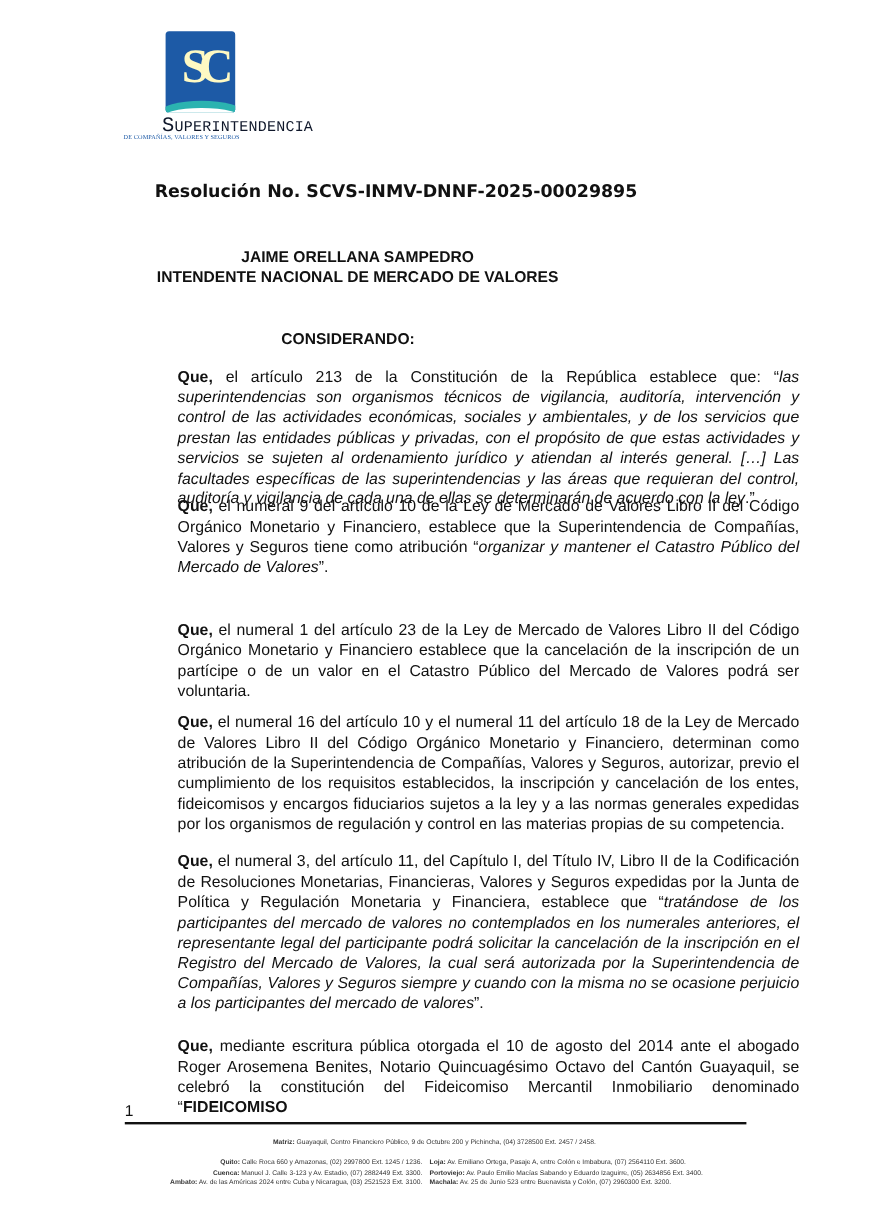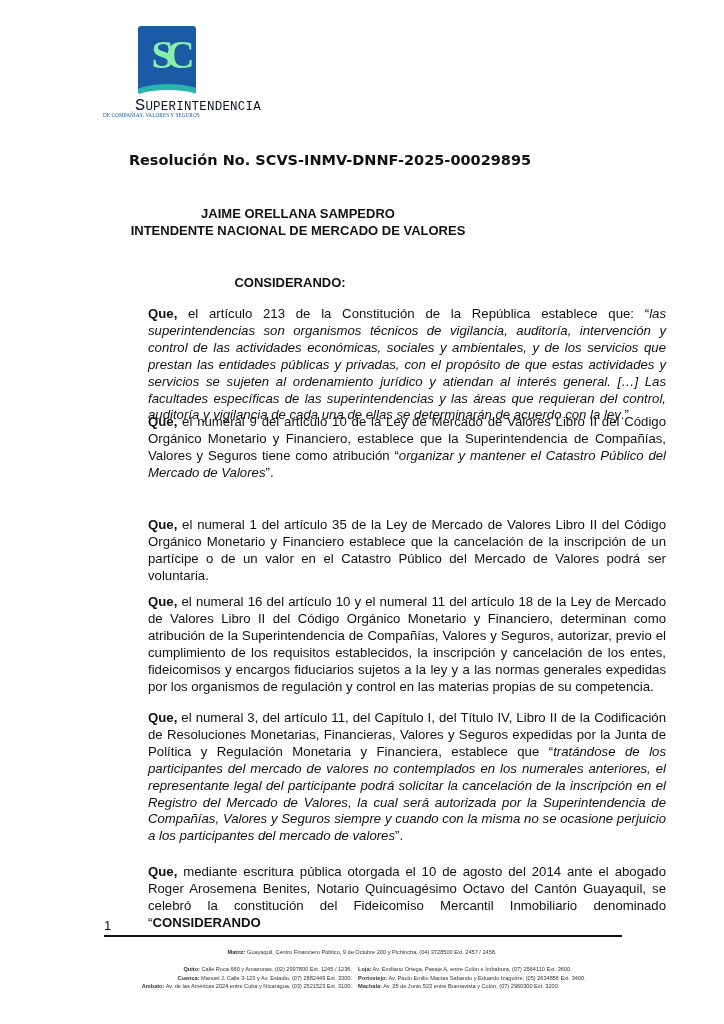--- a/index.html
+++ b/index.html
@@ -1,19 +1,19 @@
 <!DOCTYPE html>
 <html><head>
 <meta charset="utf-8">
 <style>
   html, body { margin:0; padding:0; background:#ffffff; }
   body { width:724px; height:1024px; position:relative; overflow:hidden; font-family:"Liberation Sans", sans-serif; color:#111; }
   .logo { position:absolute; left:103px; top:26px; width:130px; height:100px; }
   .logo-box { position:absolute; left:35px; top:0; width:58px; height:68px; background:#1d5aa6; border-radius:3px; overflow:hidden; }
-  .logo-box .letters { position:absolute; left:0; top:2px; width:62px; text-align:center; font-family:"Liberation Serif", serif; color:#86efac; font-size:40px; line-height:54px; letter-spacing:-8px; font-weight:bold; }
+  .logo-box .letters { position:absolute; left:0; top:2px; width:62px; text-align:center; font-family:"Liberation Serif", serif; color:#fef9c3; font-size:40px; line-height:54px; letter-spacing:-8px; font-weight:bold; }
   .logo-box .wave { position:absolute; left:-5px; bottom:-10px; width:70px; height:20px; background:#2bb3b0; border-radius:50% 50% 0 0; }
   .logo-box .wave2 { position:absolute; left:-5px; bottom:-14px; width:70px; height:18px; background:#ffffff; border-radius:50% 50% 0 0; }
   .logo-name { position:absolute; left:0; top:70px; width:130px; font-family:Liberation Mono, monospace; color:#0f172a; font-size:12.5px; letter-spacing:0.2px;margin-left:32px; }
   .logo-name .big { font-size:17px; }
   .logo-sub { position:absolute; left:0; top:86px; width:130px; font-family:"Liberation Serif", serif; color:#1d5aa6; font-size:5.2px; letter-spacing:0.1px; white-space:nowrap; }
 
   .title { position:absolute; left:0; width:660px; top:152px; text-align:center; font-family:"DejaVu Sans", sans-serif; font-weight:bold; font-size:14.5px; }
   .sign1, .sign2 { position:absolute; left:0; width:596px; text-align:center; font-weight:bold; font-size:13px; }
   .sign1 { top:206px; }
   .sign2 { top:223px; }
@@ -53,27 +53,27 @@
 
 <div class="title">Resolución No. SCVS-INMV-DNNF-2025-00029895</div>
 <div class="sign1">JAIME ORELLANA SAMPEDRO</div>
 <div class="sign2">INTENDENTE NACIONAL DE MERCADO DE VALORES</div>
 <div class="consid">CONSIDERANDO:</div>
 
 <div class="para p1"><b>Que,</b><span> el artículo 213 de la Constitución de la República establece que: “</span><i>las superintendencias son organismos técnicos de vigilancia, auditoría, intervención y control de las actividades económicas, sociales y ambientales, y de los servicios que prestan las entidades públicas y privadas, con el propósito de que estas actividades y servicios se sujeten al ordenamiento jurídico y atiendan al interés general. […] Las facultades específicas de las superintendencias y las áreas que requieran del control, auditoría y vigilancia de cada una de ellas se determinarán de acuerdo con la ley</i><span>.”</span></div>
 
 <div class="para p2"><b>Que,</b><span> el numeral 9 del artículo 10 de la Ley de Mercado de Valores Libro II del Código Orgánico Monetario y Financiero, establece que la Superintendencia de Compañías, Valores y Seguros tiene como atribución “</span><i>organizar y mantener el Catastro Público del Mercado de Valores</i><span>”.</span></div>
 
-<div class="para p3"><b>Que,</b><span> el numeral 1 del artículo 35 de la Ley de Mercado de Valores Libro II del Código Orgánico Monetario y Financiero establece que la cancelación de la inscripción de un partícipe o de un valor en el Catastro Público del Mercado de Valores podrá ser voluntaria.</span></div>
+<div class="para p3"><b>Que,</b><span> el numeral 1 del artículo 23 de la Ley de Mercado de Valores Libro II del Código Orgánico Monetario y Financiero establece que la cancelación de la inscripción de un partícipe o de un valor en el Catastro Público del Mercado de Valores podrá ser voluntaria.</span></div>
 
 <div class="para p4"><b>Que,</b><span> el numeral 16 del artículo 10 y el numeral 11 del artículo 18 de la Ley de Mercado de Valores Libro II del Código Orgánico Monetario y Financiero, determinan como atribución de la Superintendencia de Compañías, Valores y Seguros, autorizar, previo el cumplimiento de los requisitos establecidos, la inscripción y cancelación de los entes, fideicomisos y encargos fiduciarios sujetos a la ley y a las normas generales expedidas por los organismos de regulación y control en las materias propias de su competencia.</span></div>
 
 <div class="para p5"><b>Que,</b><span> el numeral 3, del artículo 11, del Capítulo I, del Título IV, Libro II de la Codificación de Resoluciones Monetarias, Financieras, Valores y Seguros expedidas por la Junta de Política y Regulación Monetaria y Financiera, establece que “</span><i>tratándose de los participantes del mercado de valores no contemplados en los numerales anteriores, el representante legal del participante podrá solicitar la cancelación de la inscripción en el Registro del Mercado de Valores, la cual será autorizada por la Superintendencia de Compañías, Valores y Seguros siempre y cuando con la misma no se ocasione perjuicio a los participantes del mercado de valores</i><span>”.</span></div>
 
-<div class="para p6"><b>Que,</b><span> mediante escritura pública otorgada el 10 de agosto del 2014 ante el abogado Roger Arosemena Benites, Notario Quincuagésimo Octavo del Cantón Guayaquil, se celebró la constitución del Fideicomiso Mercantil Inmobiliario denominado “</span><b>CONSIDERANDO</b></div>
+<div class="para p6"><b>Que,</b><span> mediante escritura pública otorgada el 10 de agosto del 2014 ante el abogado Roger Arosemena Benites, Notario Quincuagésimo Octavo del Cantón Guayaquil, se celebró la constitución del Fideicomiso Mercantil Inmobiliario denominado “</span><b>FIDEICOMISO</b></div>
 
 <div class="pagenum">1</div>
 <div class="rule"></div>
 
 <div class="foot foot-main"><b>Matriz:</b><span> Guayaquil, Centro Financiero Público, 9 de Octubre 200 y Pichincha, (04) 3728500 Ext. 2457 / 2458.</span></div>
 
 <div class="foot foot-left">
   <div><b>Quito:</b><span> Calle Roca 660 y Amazonas, (02) 2997800 Ext. 1245 / 1236.</span></div>
   <div><b>Cuenca:</b><span> Manuel J. Calle 3-123 y Av. Estadio, (07) 2882449 Ext. 3300.</span></div>
   <div><b>Ambato:</b><span> Av. de las Américas 2024 entre Cuba y Nicaragua, (03) 2521523 Ext. 3100.</span></div>

